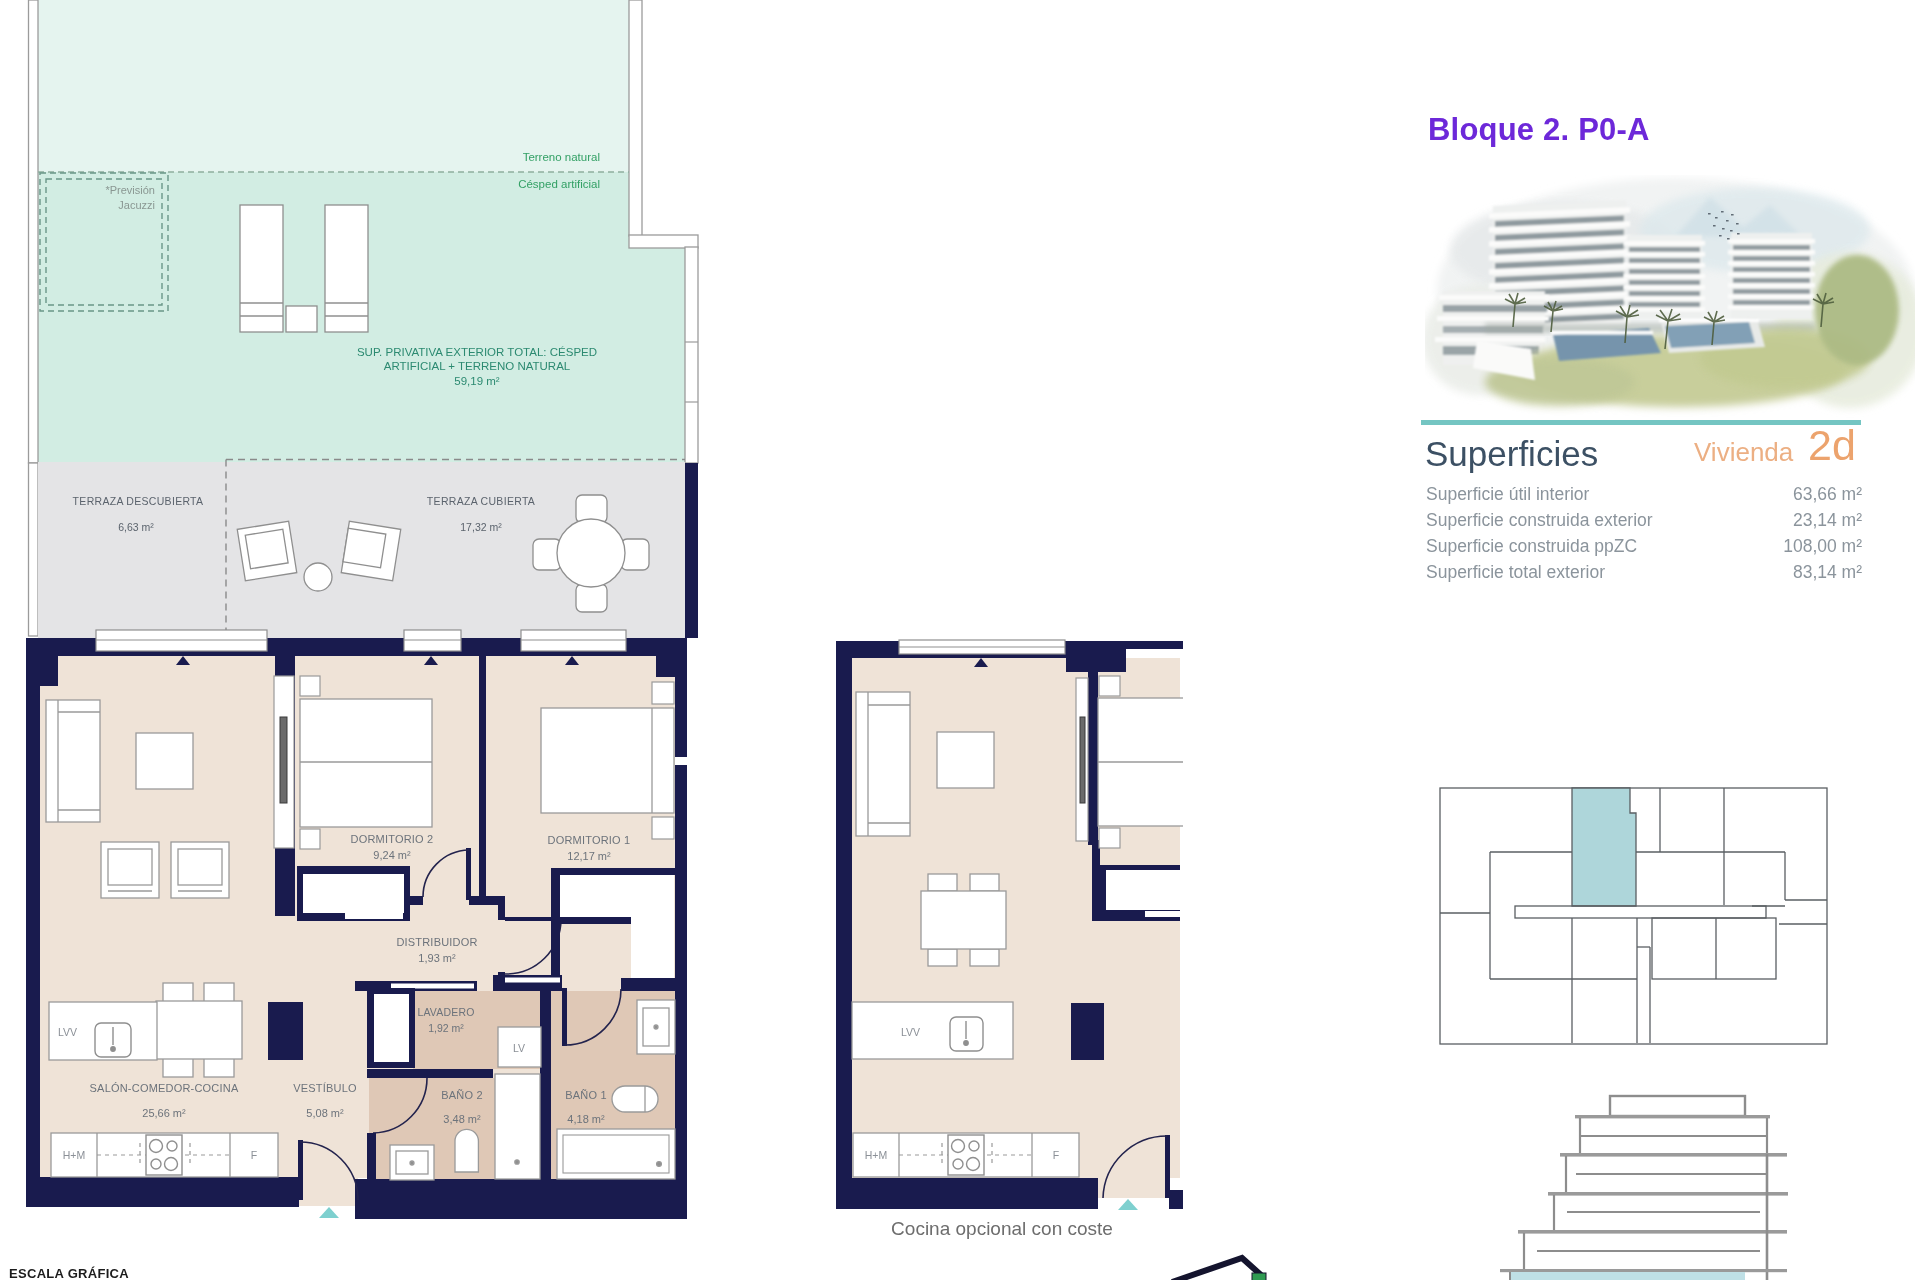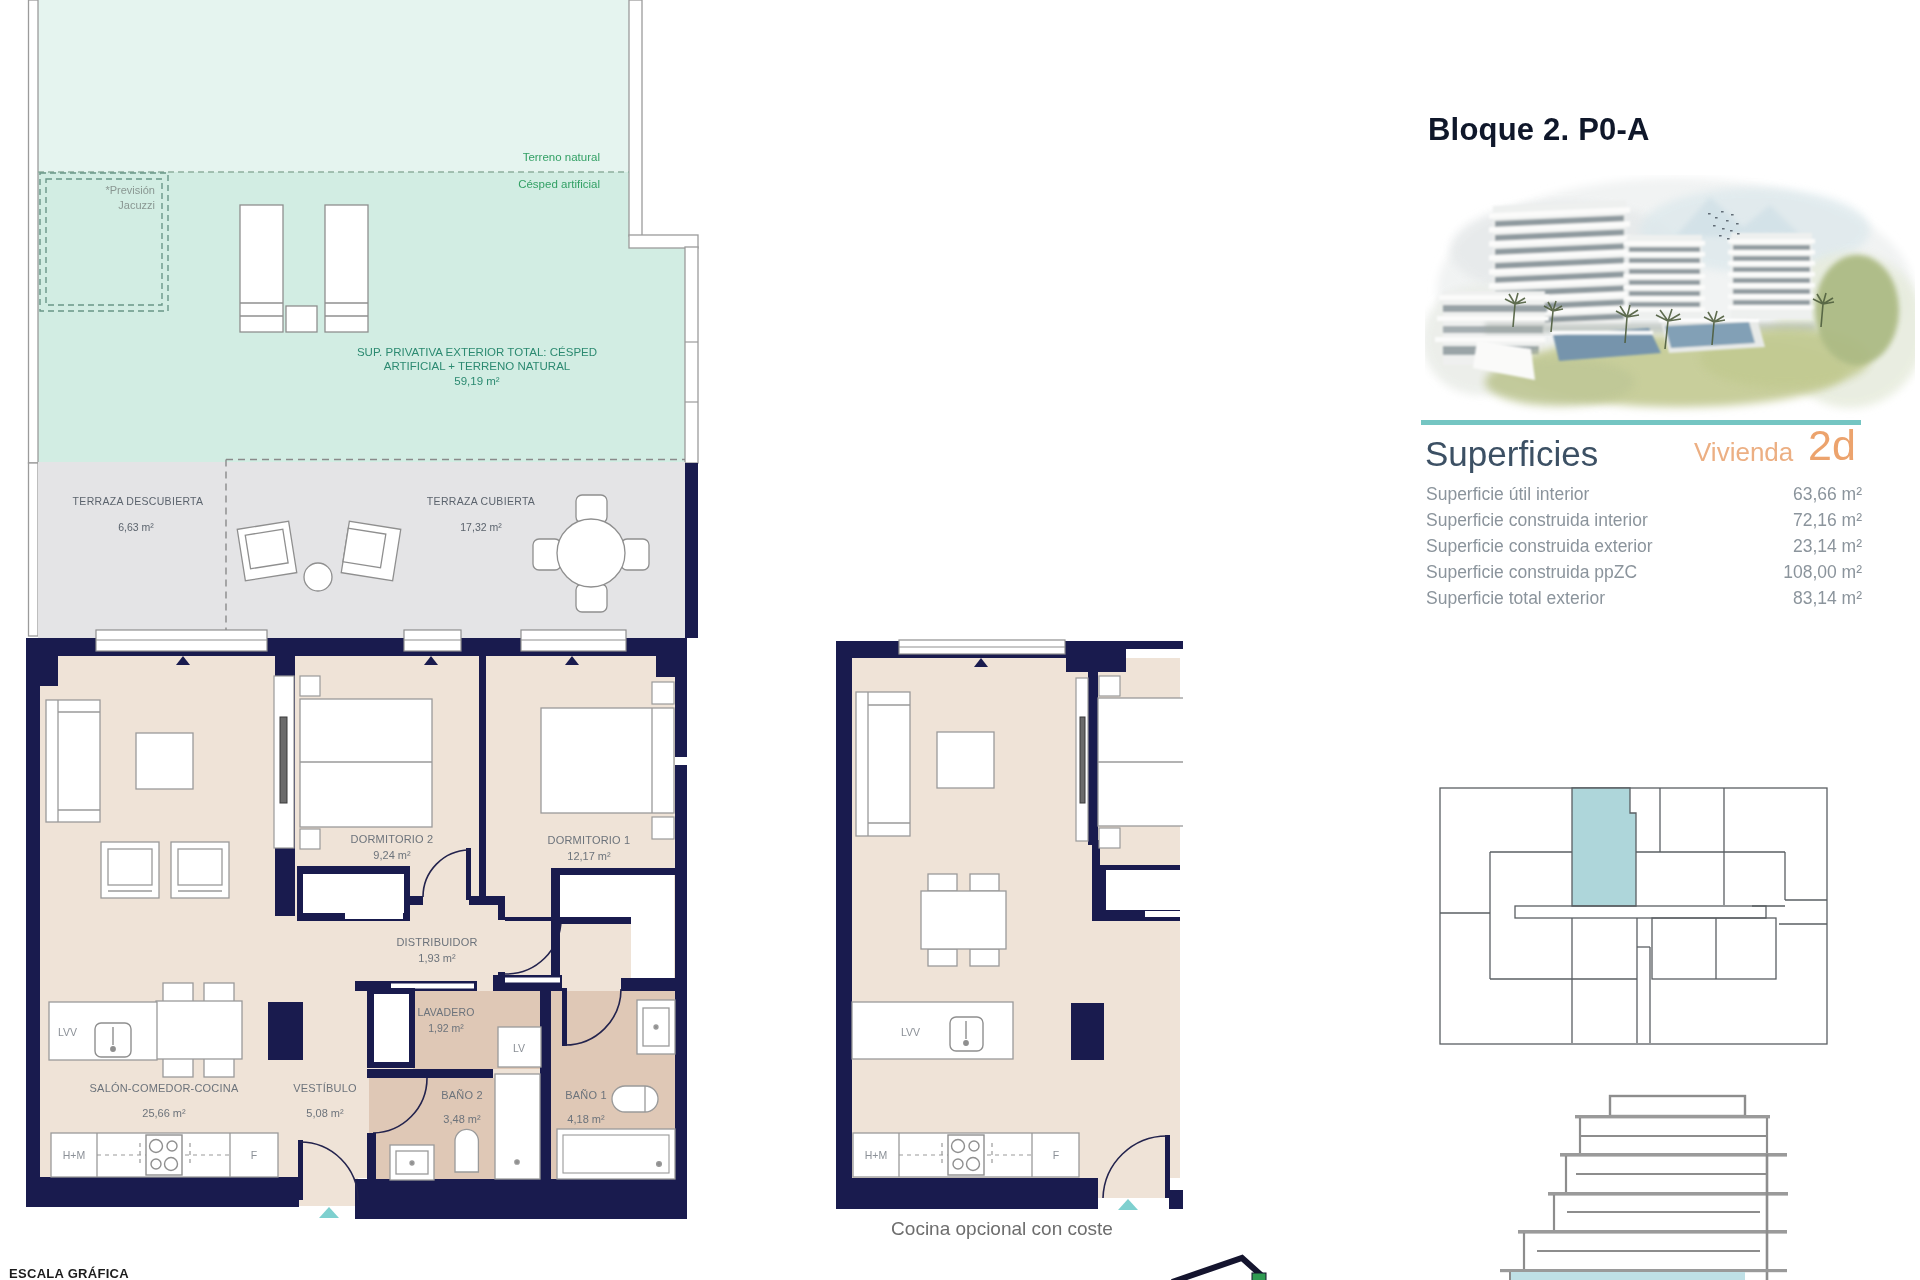--- a/index.html
+++ b/index.html
@@ -459,21 +459,21 @@
 
   <text x="9" y="1278" font-size="13" fill="#1c1c1c" font-weight="bold" letter-spacing="0.3">ESCALA GRÁFICA</text>
 
   <g fill="none" stroke="#14142e" stroke-width="6">
     <path d="M1172,1282 L1242,1258 L1261,1275"></path>
   </g>
   <rect x="1252" y="1273" width="14" height="8" fill="#2f9a52" stroke="#14142e" stroke-width="1"></rect>
 
 </svg>
 
-<div class="abs" style="left:1428px;top:112px;font-size:31px;font-weight:bold;color:#0f172a;letter-spacing:0.2px;">Bloque 2. P0-A</div>
+<div class="abs" style="left:1428px;top:112px;font-size:31px;font-weight:bold;color:#6d28d9;letter-spacing:0.2px;">Bloque 2. P0-A</div>
 
 <svg class="abs" style="left:1425px;top:175px" width="490" height="290" viewBox="0 0 490 290">
   <defs>
     <filter id="wblur" x="-30%" y="-30%" width="160%" height="160%">
           <feGaussianBlur stdDeviation="4"></feGaussianBlur>
         </filter>
     <filter id="wblur2" x="-30%" y="-30%" width="160%" height="160%">
           <feGaussianBlur stdDeviation="1"></feGaussianBlur>
         </filter>
     <filter id="wblur3" x="-30%" y="-30%" width="160%" height="160%">
@@ -612,21 +612,20 @@
 <div class="abs" style="left:1421px;top:420px;width:440px;height:5px;background:#74c5c2;"></div>
 
 <div class="abs" style="left:1425px;top:434px;font-size:35px;font-weight:normal;color:#3c5064;">Superficies</div>
 
 <div class="abs" style="left:1694px;top:437px;font-size:26px;color:#ecaf83;text-align:right;">Vivienda</div>
 
 <div class="abs" style="left:1808px;top:421px;font-size:43px;color:#eca36d;">2d</div>
 
 <div class="abs" style="left:1426px;top:484px;width:436px;font-size:17.5px;color:#8b949c;">
   <div style="height:26px;position:relative;"><span>Superficie útil interior</span><span style="position:absolute;right:0">63,66 m²</span></div>
-  <div style="height:26px;position:relative;"><span>Superficie construida interior</span><span style="position:absolute;right:0">72,16 m²</span></div>
   <div style="height:26px;position:relative;"><span>Superficie construida exterior</span><span style="position:absolute;right:0">23,14 m²</span></div>
   <div style="height:26px;position:relative;"><span>Superficie construida ppZC</span><span style="position:absolute;right:0">108,00 m²</span></div>
   <div style="height:26px;position:relative;"><span>Superficie total exterior</span><span style="position:absolute;right:0">83,14 m²</span></div>
 </div>
 
 <svg class="abs" style="left:1439px;top:787px" width="390" height="260" viewBox="0 0 390 260">
   <g fill="none" stroke="#5a5f63" stroke-width="1.3">
 
     <rect x="1" y="1" width="387" height="256"></rect>
 

